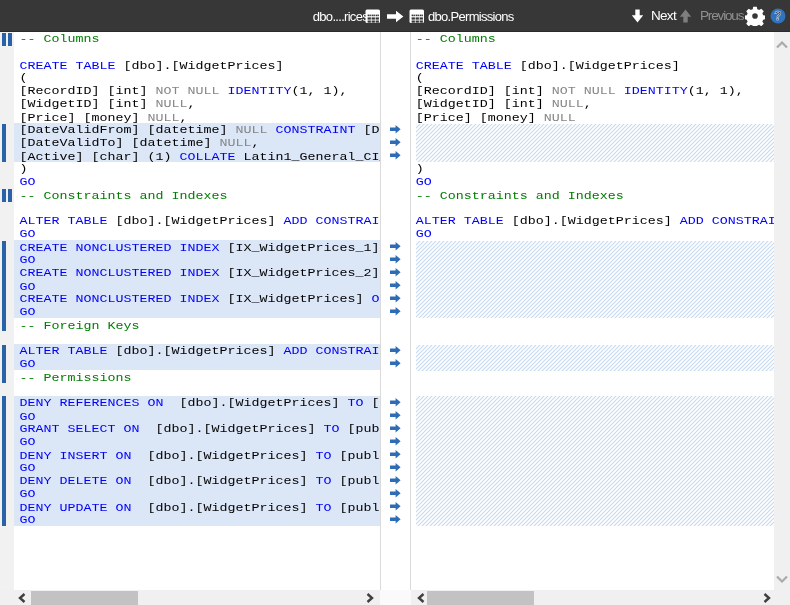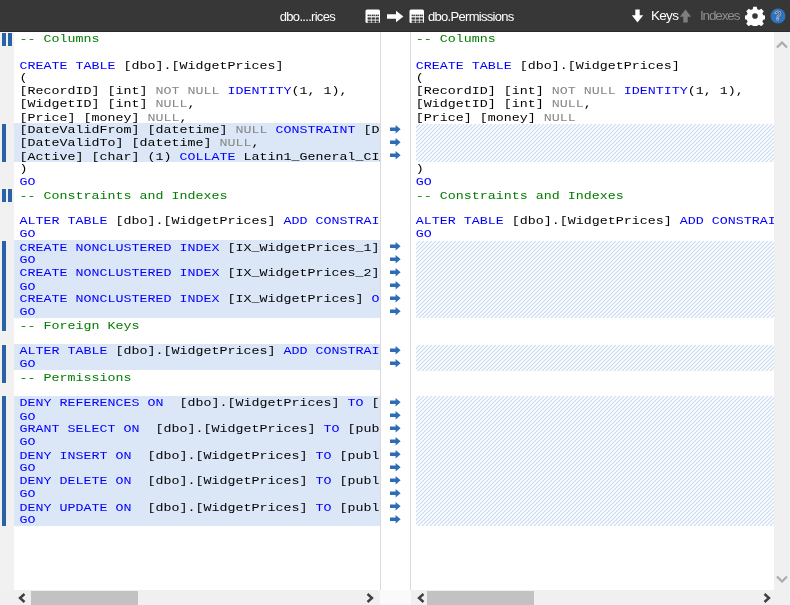--- a/index.html
+++ b/index.html
@@ -29,21 +29,21 @@
   
   #vsb { position:absolute; left:774px; top:32px; width:16px; height:558px; background:#f0f0f0; }
   #hsb { position:absolute; left:0; top:590px; width:790px; height:15px; background:#f0f0f0; }
   .thumb { position:absolute; top:591px; height:14px; background:#c2c2c2; }
 </style>
 </head>
 <body>
 
 <div id="topbar"></div>
 <div id="topbarline"></div>
-<div class="tbtext" style="right:455px; top:9.5px;">dbo....rices</div>
+<div class="tbtext" style="right:422px; top:9.5px;">dbo....rices</div>
 <svg class="abs" style="left:365px; top:9px;" width="16" height="15" viewBox="0 0 16 15">
   <rect x="0.5" y="0.5" width="14.5" height="13.5" rx="1.5" fill="#ffffff"></rect>
   <g fill="#373737">
     <rect x="2.6" y="5.6" width="1.5" height="1.6"></rect>
       <rect x="4.4" y="5.6" width="1.5" height="1.6"></rect>
     <rect x="6.6" y="5.6" width="1.5" height="1.6"></rect>
       <rect x="8.4" y="5.6" width="1.5" height="1.6"></rect>
     <rect x="10.6" y="5.6" width="1.5" height="1.6"></rect>
       <rect x="12.4" y="5.6" width="1.5" height="1.6"></rect>
     <rect x="2.6" y="8.4" width="3.3" height="2.2"></rect>
@@ -71,25 +71,25 @@
       <rect x="10.6" y="8.4" width="3.3" height="2.2"></rect>
     <rect x="2.6" y="11.5" width="3.3" height="2.2"></rect>
       <rect x="6.6" y="11.5" width="3.3" height="2.2"></rect>
       <rect x="10.6" y="11.5" width="3.3" height="2.2"></rect>
   </g>
 </svg>
 <div class="tbtext" style="left:428px; top:9.5px;">dbo.Permissions</div>
 <svg class="abs" style="left:631px; top:9px;" width="13" height="14" viewBox="0 0 13 14">
   <path d="M4.3 0.5 H8.7 V6.3 H12.2 L6.5 13.4 L0.8 6.3 H4.3 Z" fill="#ffffff"></path>
 </svg>
-<div class="tbtext" style="left:651px; top:9px; font-size:13.5px;">Keys</div>
+<div class="tbtext" style="left:651px; top:9px; font-size:13.5px;">Next</div>
 <svg class="abs" style="left:679px; top:9px;" width="13" height="14" viewBox="0 0 13 14">
   <path d="M4.3 13.5 H8.7 V7.7 H12.2 L6.5 0.6 L0.8 7.7 H4.3 Z" fill="#7e7e7e"></path>
 </svg>
-<div class="tbtext" style="left:700px; top:9px; font-size:13.5px; letter-spacing:-1.15px; color:#8f8f8f;">Indexes</div>
+<div class="tbtext" style="left:700px; top:9px; font-size:13.5px; letter-spacing:-1.15px; color:#8f8f8f;">Previous</div>
 <svg class="abs" style="left:745px; top:6px;" width="20" height="20" viewBox="0 0 20 20">
   <path id="gear" fill="#ffffff" d="M8.2 0.8 h3.6 l0.45 2.5 a7 7 0 0 1 1.9 0.79 l2.1-1.45 2.55 2.55 -1.45 2.1 a7 7 0 0 1 0.79 1.9 l2.5 0.45 v3.6 l-2.5 0.45 a7 7 0 0 1 -0.79 1.9 l1.45 2.1 -2.55 2.55 -2.1-1.45 a7 7 0 0 1 -1.9 0.79 l-0.45 2.5 h-3.6 l-0.45-2.5 a7 7 0 0 1 -1.9-0.79 l-2.1 1.45 -2.55-2.55 1.45-2.1 a7 7 0 0 1 -0.79-1.9 l-2.5-0.45 v-3.6 l2.5-0.45 a7 7 0 0 1 0.79-1.9 l-1.45-2.1 2.55-2.55 2.1 1.45 a7 7 0 0 1 1.9-0.79 z M10 7.2 a2.8 2.8 0 1 0 0 5.6 a2.8 2.8 0 1 0 0-5.6 z"></path>
 </svg>
 <svg class="abs" style="left:770px; top:8px;" width="16" height="16" viewBox="0 0 16 16">
   <circle cx="8" cy="8" r="7.5" fill="#2f72bd"></circle>
   <text x="8" y="12.2" font-size="12" font-weight="bold" text-anchor="middle" fill="#343434" stroke="#e8f0fa" stroke-width="0.4" font-family="Liberation Sans, sans-serif">?</text>
 </svg>
 
 <div class="gutter"></div>
 <div class="gbar" style="left:2px; top:33px;  height:13px;"></div>

